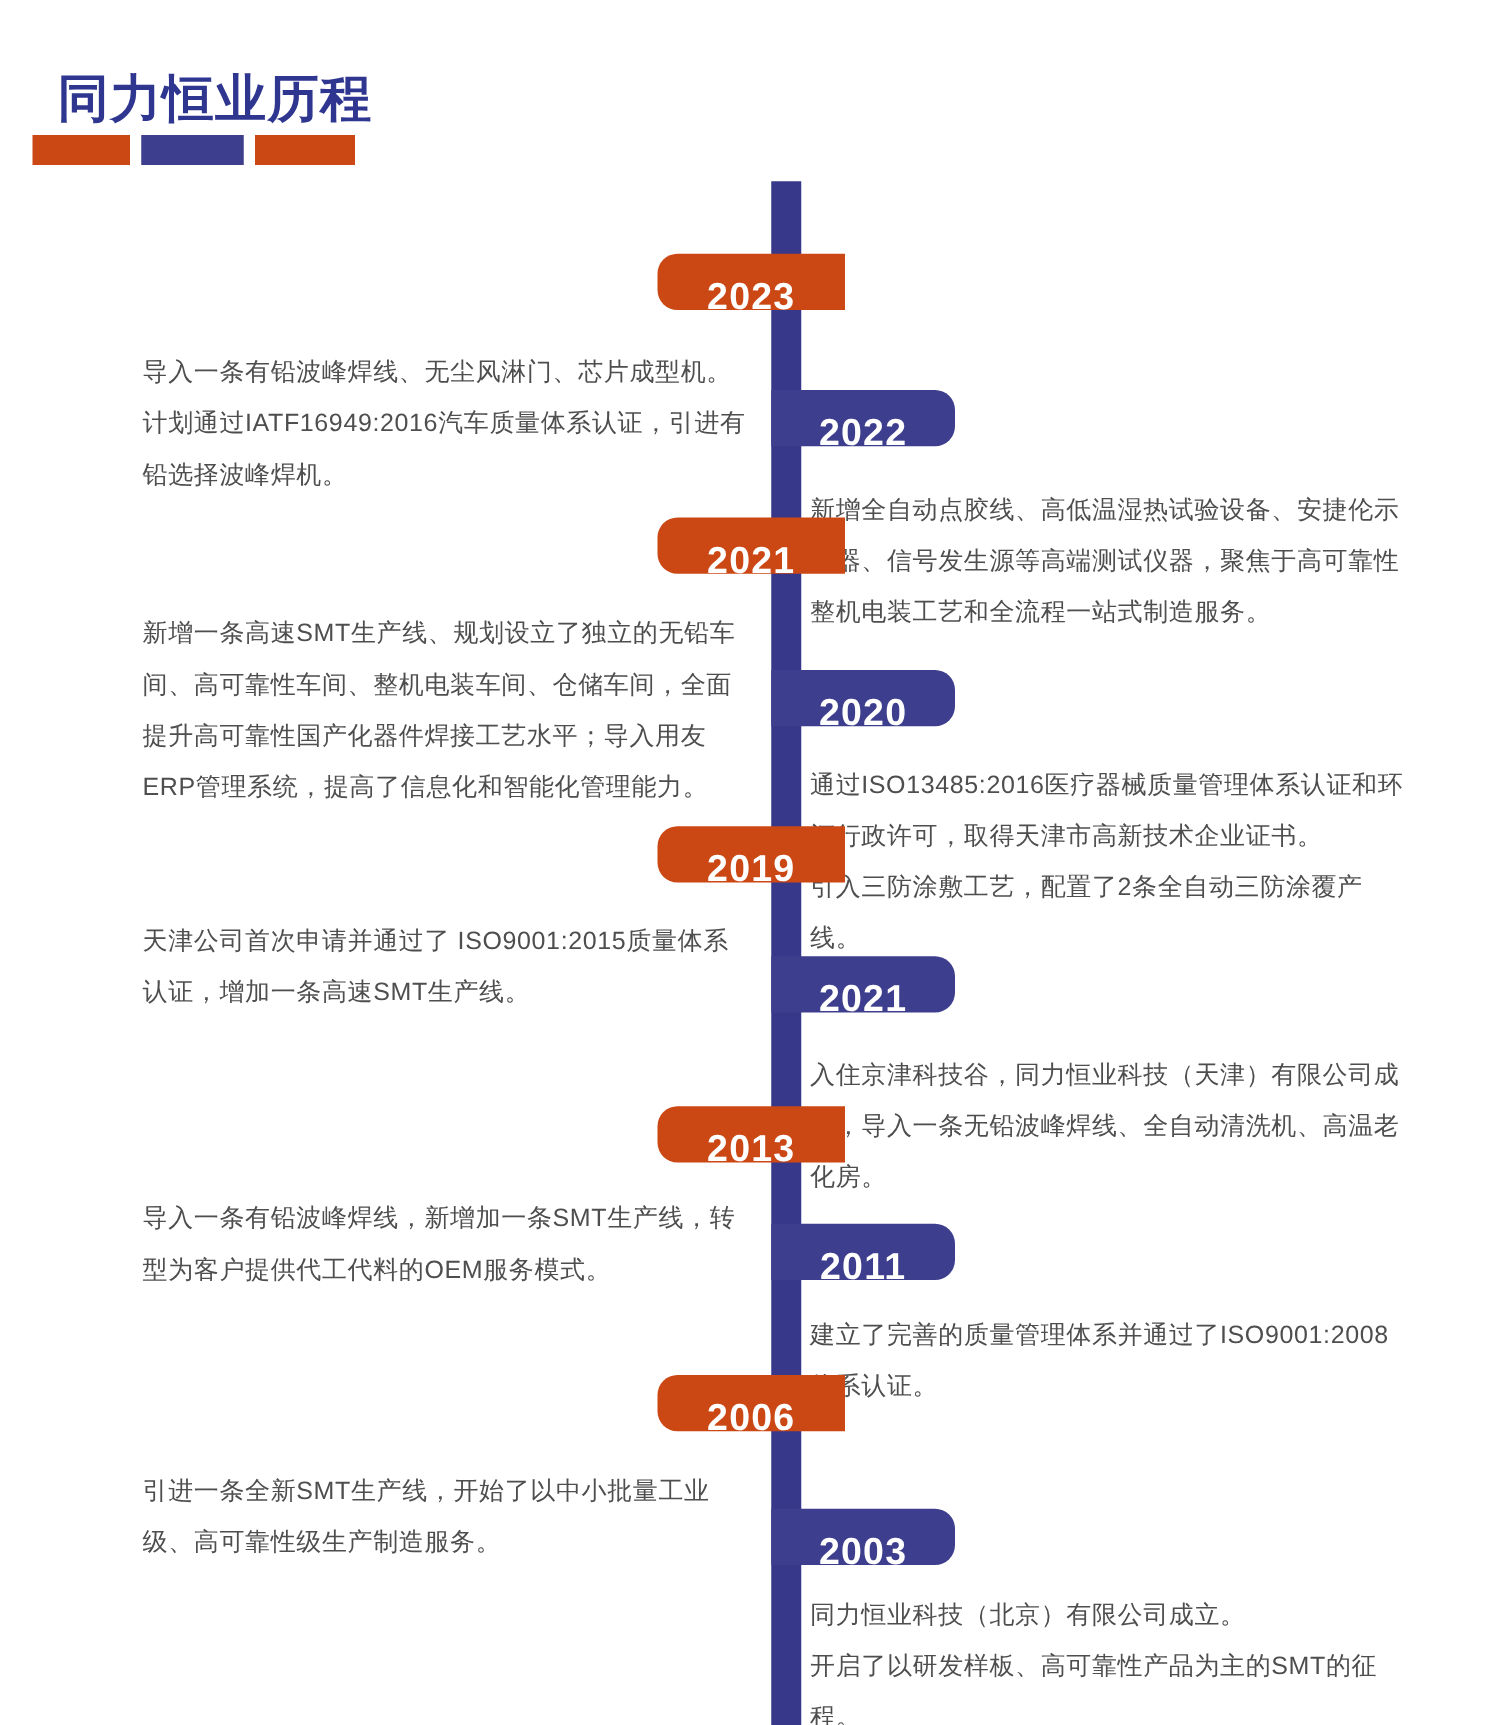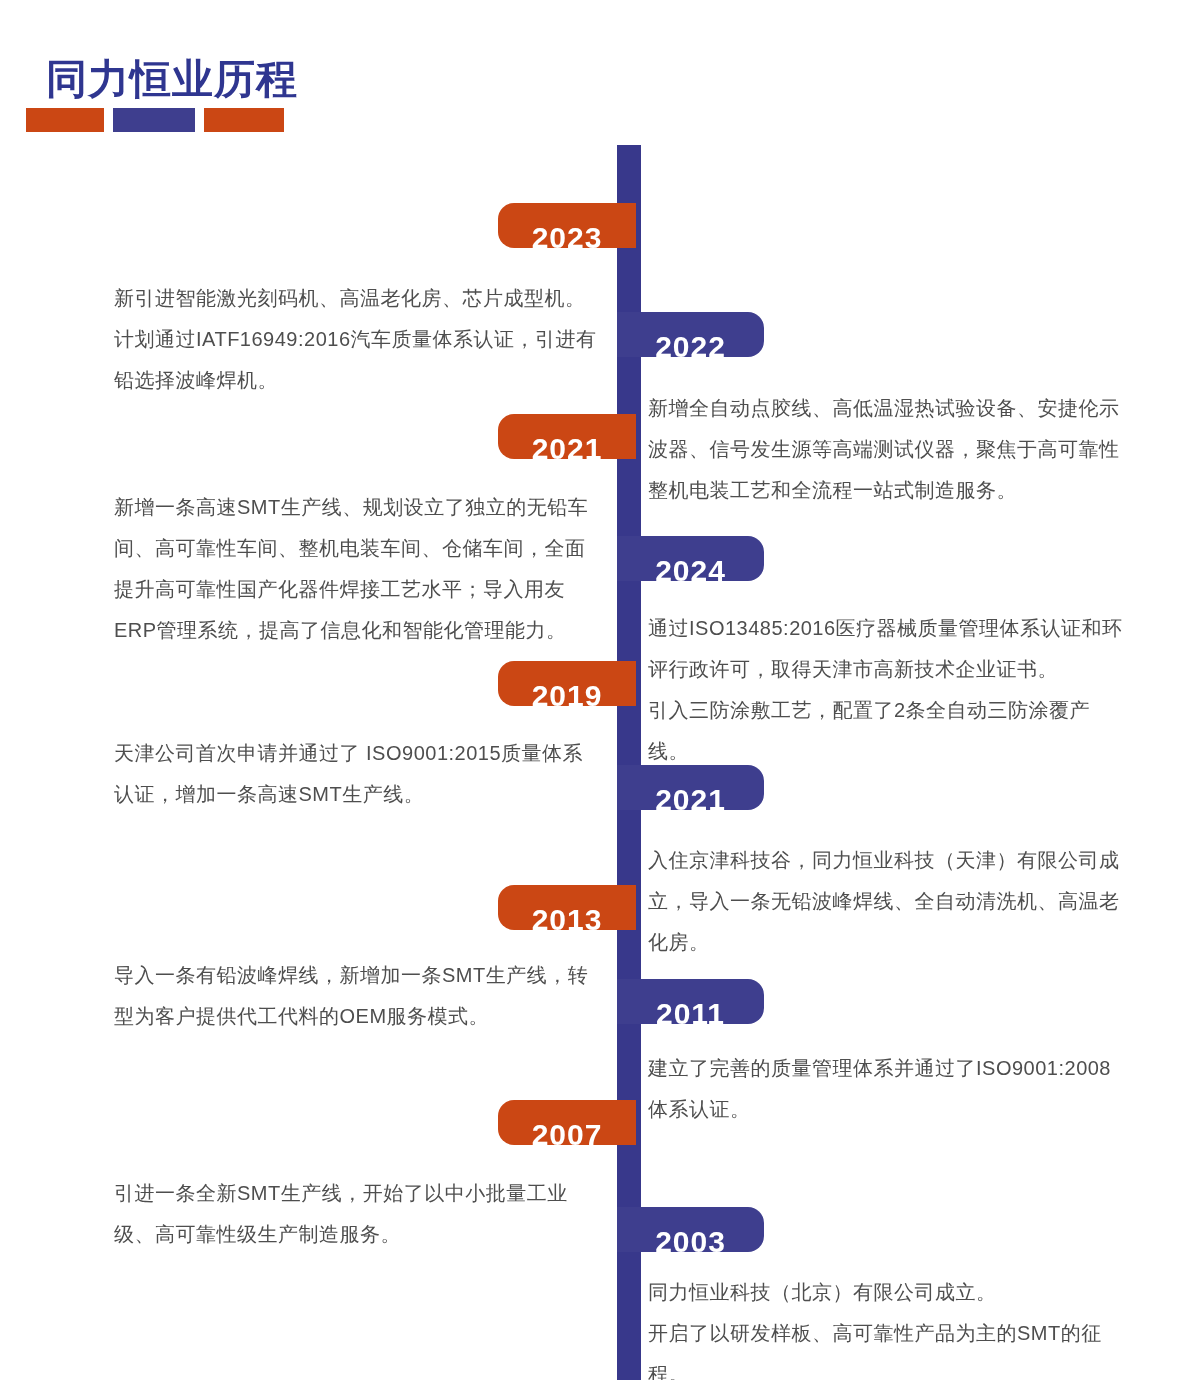--- a/index.html
+++ b/index.html
@@ -47,22 +47,22 @@
     height:45px;
     line-height:45px;
     text-align:center;
     color:#ffffff;
     font-size:30px;
     font-weight:700;
     z-index:2;
     letter-spacing:1px;
   }
   .badge.left{
-    left:474px;
-    width:138px;
+    left:502px;
+    width:150px;
     background:var(--orange);
     border-radius:16px 0 0 16px;
   }
   .badge.right{
     left:593px;
     width:147px;
     background:var(--indigo);
     border-radius:0 16px 16px 0;
   }
   .desc{
@@ -84,35 +84,35 @@
 
   <h1 class="title">同力恒业历程</h1>
   <div class="rule r1"></div>
   <div class="rule r2"></div>
   <div class="rule r3"></div>
 
   <div class="tl-line"></div>
 
   <section>
     <div class="badge left" style="top:179px">2023</div>
-    <p class="desc left" style="top:242px">新引进智能激光刻码机、高温老化房、芯片成型机。计划通过IATF16949:2016汽车质量体系认证，引进有铅选择波峰焊机。</p>
+    <p class="desc left" style="top:242px">导入一条有铅波峰焊线、无尘风淋门、芯片成型机。计划通过IATF16949:2016汽车质量体系认证，引进有铅选择波峰焊机。</p>
   </section>
 
   <section>
     <div class="badge right" style="top:288px">2022</div>
     <p class="desc right" style="top:352px">新增全自动点胶线、高低温湿热试验设备、安捷伦示波器、信号发生源等高端测试仪器，聚焦于高可靠性整机电装工艺和全流程一站式制造服务。</p>
   </section>
 
   <section>
     <div class="badge left" style="top:390px">2021</div>
     <p class="desc left" style="top:451px">新增一条高速SMT生产线、规划设立了独立的无铅车间、高可靠性车间、整机电装车间、仓储车间，全面提升高可靠性国产化器件焊接工艺水平；导入用友ERP管理系统，提高了信息化和智能化管理能力。</p>
   </section>
 
   <section>
-    <div class="badge right" style="top:512px">2024</div>
+    <div class="badge right" style="top:512px">2020</div>
     <p class="desc right" style="top:572px">通过ISO13485:2016医疗器械质量管理体系认证和环评行政许可，取得天津市高新技术企业证书。
 引入三防涂敷工艺，配置了2条全自动三防涂覆产线。</p>
   </section>
 
   <section>
     <div class="badge left" style="top:637px">2019</div>
     <p class="desc left" style="top:697px">天津公司首次申请并通过了 ISO9001:2015质量体系认证，增加一条高速SMT生产线。</p>
   </section>
 
   <section>
@@ -124,21 +124,21 @@
     <div class="badge left" style="top:861px">2013</div>
     <p class="desc left" style="top:919px">导入一条有铅波峰焊线，新增加一条SMT生产线，转型为客户提供代工代料的OEM服务模式。</p>
   </section>
 
   <section>
     <div class="badge right" style="top:955px">2011</div>
     <p class="desc right" style="top:1012px">建立了完善的质量管理体系并通过了ISO9001:2008体系认证。</p>
   </section>
 
   <section>
-    <div class="badge left" style="top:1076px">2007</div>
+    <div class="badge left" style="top:1076px">2006</div>
     <p class="desc left" style="top:1137px">引进一条全新SMT生产线，开始了以中小批量工业级、高可靠性级生产制造服务。</p>
   </section>
 
   <section>
     <div class="badge right" style="top:1183px">2003</div>
     <p class="desc right" style="top:1236px">同力恒业科技（北京）有限公司成立。
 开启了以研发样板、高可靠性产品为主的SMT的征程。</p>
   </section>
 
 </div>

